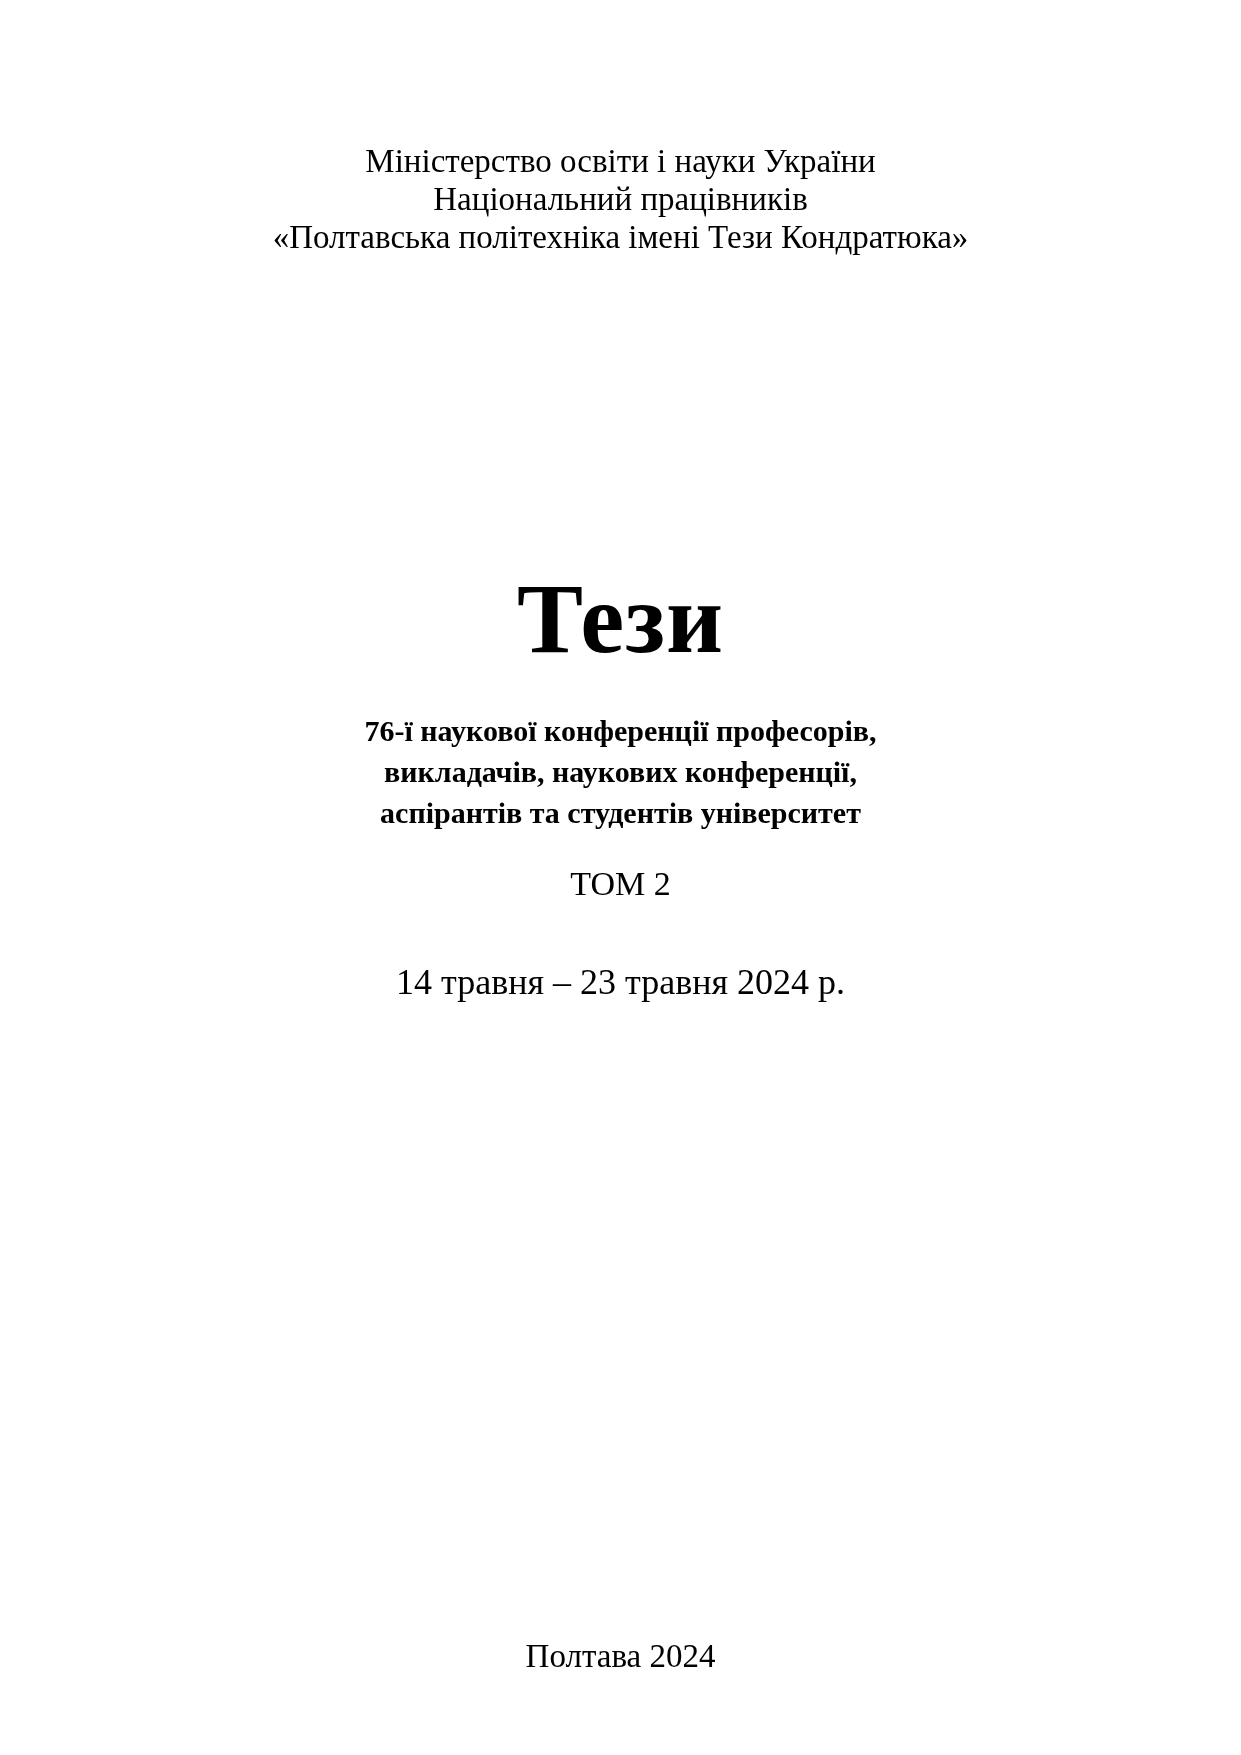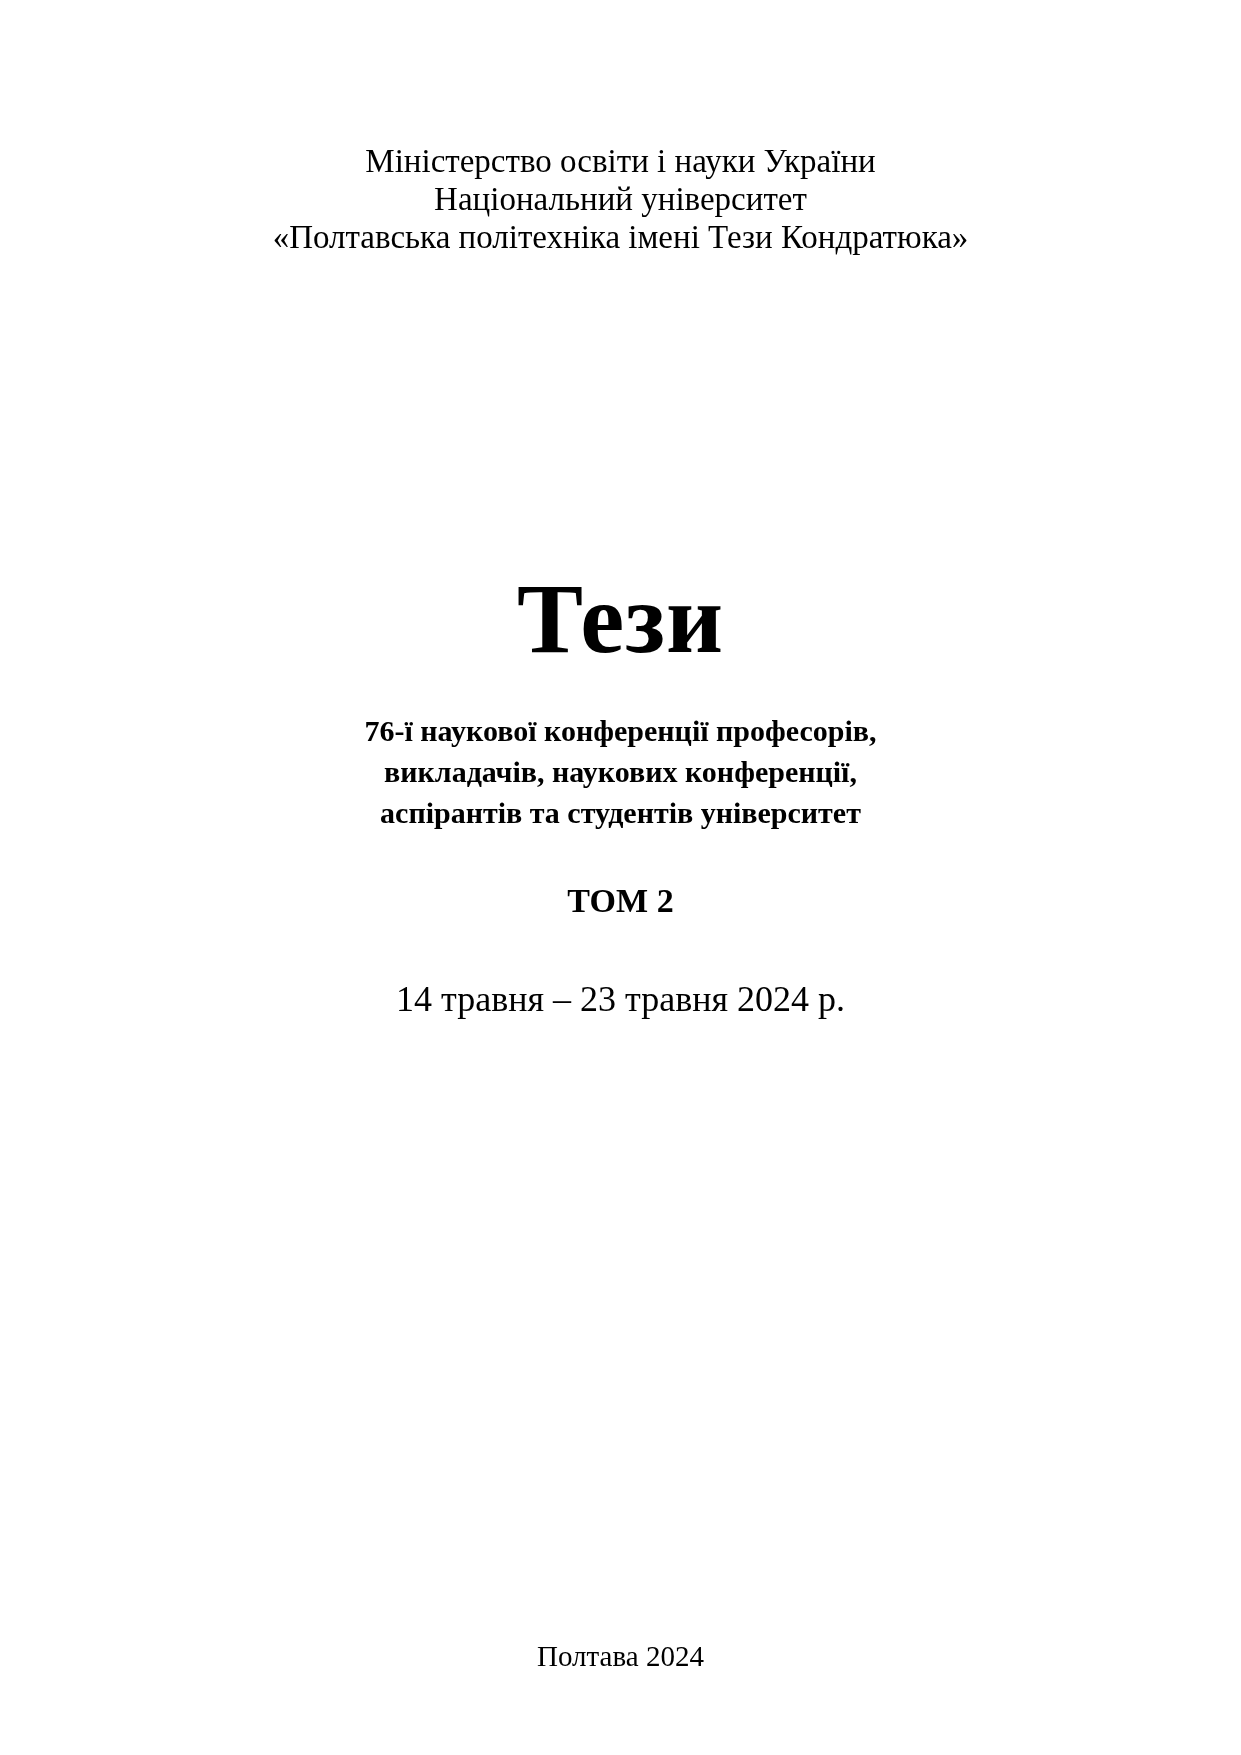--- a/index.html
+++ b/index.html
@@ -31,49 +31,49 @@
     font-weight: 700;
     letter-spacing: 1px;
   }
   .subtitle-block {
     margin-top: 42px;
     font-size: 30px;
     line-height: 41px;
     font-weight: 700;
   }
   .volume-line {
-    margin-top: 47px;
+    margin-top: 30px;
     font-size: 34px;
     line-height: 41px;
-    font-weight: 700;
+    font-weight: 400;
   }
   .date-line {
     margin-top: 58px;
     font-size: 36px;
     line-height: 41px;
     font-weight: 400;
   }
   .footer-line {
     position: absolute;
     left: 0;
     right: 0;
     top: 1636px;
-    font-size: 29px;
+    font-size: 33px;
     line-height: 41px;
     font-weight: 400;
   }
 </style>
 </head>
 <body>
 
 <div class="page">
 
   <div class="header-block">
     <div>Міністерство освіти і науки України</div>
-    <div>Національний університет</div>
+    <div>Національний працівників</div>
     <div>«Полтавська політехніка імені Тези Кондратюка»</div>
   </div>
 
   <div class="doc-title">Тези</div>
 
   <div class="subtitle-block">
     <div>76-ї наукової конференції професорів,</div>
     <div>викладачів, наукових конференції,</div>
     <div>аспірантів та студентів університет</div>
   </div>

